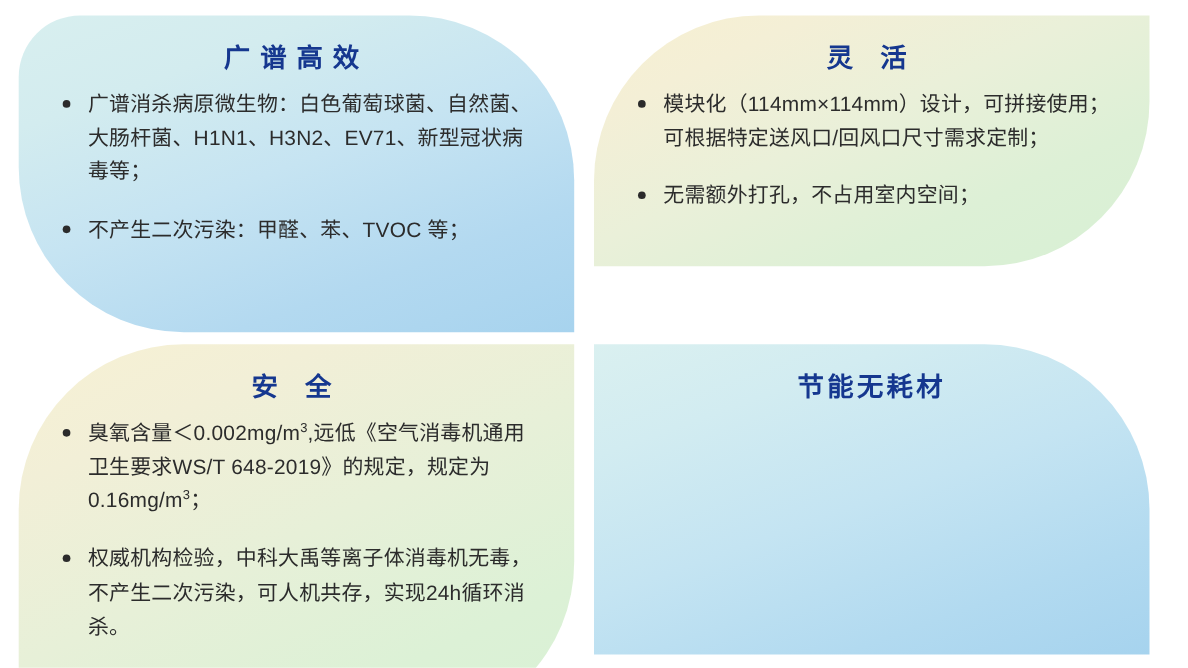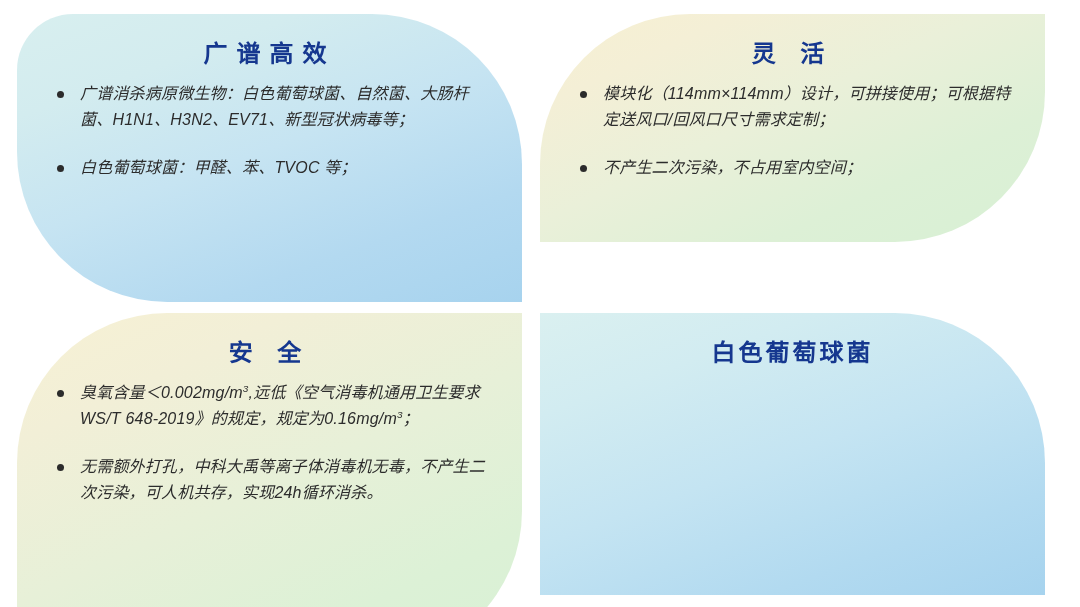--- a/index.html
+++ b/index.html
@@ -104,26 +104,25 @@
   .bullet-dot {
     flex:0 0 auto;
     width:7px;  height:7px;
     border-radius:50%;
     background:#2b2b2b;
     margin-top:10px;
     margin-right:16px;
   }
   .bullet-text {
     flex:1 1 auto;
-    font-size:16px;
+    font-size:19px;
     line-height:1.62;
     color:#2c2c2c;
     letter-spacing:0.2px;
     word-break:break-word;
-    font-style:italic;
   }
   .bullet-text sup {
     font-size:0.62em;
     vertical-align:super;
     line-height:0;
   }
 </style>
 </head>
 <body>
 
@@ -131,52 +130,52 @@
 
   <section class="panel panel-1">
     <h2 class="panel-title wide">广谱高效</h2>
     <ul class="bullets">
       <li class="bullet">
         <span class="bullet-dot"></span>
         <span class="bullet-text">广谱消杀病原微生物：白色葡萄球菌、自然菌、大肠杆菌、H1N1、H3N2、EV71、新型冠状病毒等；</span>
       </li>
       <li class="bullet">
         <span class="bullet-dot"></span>
-        <span class="bullet-text">白色葡萄球菌：甲醛、苯、TVOC 等；</span>
+        <span class="bullet-text">不产生二次污染：甲醛、苯、TVOC 等；</span>
       </li>
     </ul>
   </section>
 
   <section class="panel panel-2">
     <h2 class="panel-title wide">灵 活</h2>
     <ul class="bullets">
       <li class="bullet">
         <span class="bullet-dot"></span>
         <span class="bullet-text">模块化（114mm×114mm）设计，可拼接使用；可根据特定送风口/回风口尺寸需求定制；</span>
       </li>
       <li class="bullet">
         <span class="bullet-dot"></span>
-        <span class="bullet-text">不产生二次污染，不占用室内空间；</span>
+        <span class="bullet-text">无需额外打孔，不占用室内空间；</span>
       </li>
     </ul>
   </section>
 
   <section class="panel panel-3">
     <h2 class="panel-title wide">安 全</h2>
     <ul class="bullets">
       <li class="bullet">
         <span class="bullet-dot"></span>
         <span class="bullet-text">
           <span>臭氧含量＜0.002mg/m</span><sup>3</sup><span>,远低《空气消毒机通用卫生要求WS/T 648-2019》的规定，规定为0.16mg/m</span><sup>3</sup><span>；</span>
         </span>
       </li>
       <li class="bullet">
         <span class="bullet-dot"></span>
-        <span class="bullet-text">无需额外打孔，中科大禹等离子体消毒机无毒，不产生二次污染，可人机共存，实现24h循环消杀。</span>
+        <span class="bullet-text">权威机构检验，中科大禹等离子体消毒机无毒，不产生二次污染，可人机共存，实现24h循环消杀。</span>
       </li>
     </ul>
   </section>
 
   <section class="panel panel-4">
-    <h2 class="panel-title">白色葡萄球菌</h2>
+    <h2 class="panel-title">节能无耗材</h2>
   </section>
 
 </div>
 
 </body></html>

